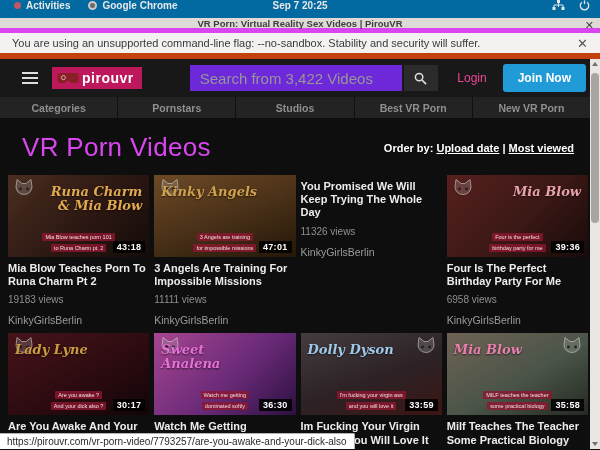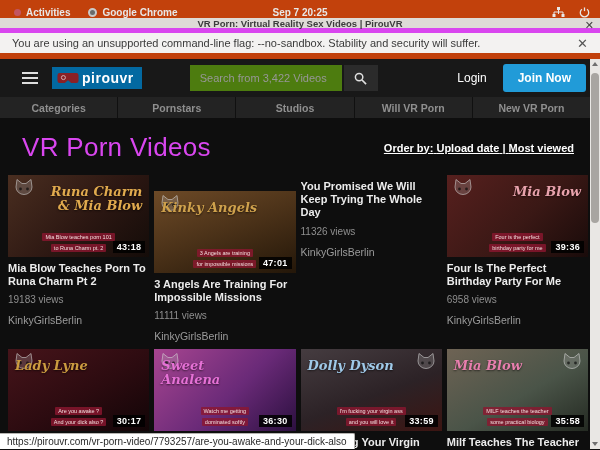--- a/index.html
+++ b/index.html
@@ -1,20 +1,20 @@
 <!DOCTYPE html>
 <html><head>
 <meta charset="utf-8">
 <style>
   * { margin:0; padding:0; box-sizing:border-box; }
   html,body { width:600px; height:450px; overflow:hidden; background:#0e0e0e;
     font-family:"Liberation Sans", sans-serif; }
 
   
-  .sysbar { height:18px; background:#c2410c; display:flex; align-items:flex-end;
+  .sysbar { height:18px; background:#0369a1; display:flex; align-items:flex-start;
     color:#e8e8e8; font-size:10px; font-weight:bold; position:relative; }
   .sysbar .left { display:flex; align-items:center; gap:18px; margin-left:14px; }
   .sys-item { display:flex; align-items:center; gap:5px; cursor:pointer; }
   .act-dot { width:7px; height:7px; border-radius:50%; background:#c25663; display:inline-block; }
   .chrome-dot { width:9px; height:9px; border-radius:50%; border:2px solid #c9c9c9; background:#6a6a6a; display:inline-block; }
   .sys-clock { position:absolute; left:50%; transform:translateX(-50%); }
   .sys-right { margin-left:auto; margin-right:10px; display:flex; gap:14px; align-items:center; }
 
   
   .titlebar { height:15px; background:#dedbd7; border-bottom:5px solid #d946ef;
@@ -27,43 +27,43 @@
   .warnbar { height:26px; background:#f3f2f1; border-bottom:6px solid #c2410c;
     display:flex; align-items:center; }
   .warnbar .wmsg { font-size:11px; color:#3a3a3a; margin-left:12px; }
   .warnbar .wclose { margin-left:auto; margin-right:12px; font-size:13px; color:#555; cursor:pointer; }
 
   
   .content { position:relative; height:390px; background:#0e0e0e; }
   .siteheader { height:38px; background:#181818; display:flex; align-items:center; padding:0 14px 0 22px; }
   .burger { width:16px; cursor:pointer; margin-right:14px; }
   .burger div { height:2px; background:#ddd; margin:3px 0; }
-  .logo { display:flex; align-items:center; background:#0369a1; padding:3px 8px 3px 5px; cursor:pointer; }
+  .logo { display:flex; align-items:center; background:#be185d; padding:3px 8px 3px 5px; cursor:pointer; }
   .logo svg { margin-right:3px; }
   .logo-text { color:#fff; font-weight:bold; font-size:14px; letter-spacing:.5px; }
   .searchwrap { display:flex; margin-left:48px; }
-  .searchwrap input { width:152px; height:26px; background:#4d7c0f; border:none; outline:none;
-    color:#cfcfcf; font-size:11px; padding:0 10px; font-family:"Liberation Sans",sans-serif; }
+  .searchwrap input { width:212px; height:26px; background:#6d28d9; border:none; outline:none;
+    color:#cfcfcf; font-size:15px; padding:0 10px; font-family:"Liberation Sans",sans-serif; }
   .searchwrap input::placeholder { color:#979797; }
   .searchbtn { width:34px; height:26px; background:#2b2b2b; border:none; margin-left:2px;
     display:flex; align-items:center; justify-content:center; cursor:pointer; }
   .hdr-right { margin-left:auto; display:flex; align-items:center; }
-  .login { color:#ffffff; font-size:12px; cursor:pointer; margin-right:16px; }
+  .login { color:#ec4899; font-size:12px; cursor:pointer; margin-right:16px; }
   .joinbtn { border:none; color:#fff; font-weight:bold; font-size:12px; padding:7px 15px;
     border-radius:3px; cursor:pointer; font-family:"Liberation Sans",sans-serif; }
 
   
   .navmenu { height:21px; display:flex; background:#101010; gap:1px; padding-right:10px; }
   .navmenu .nav-item { flex:1; background:#232323; color:#8f8f8f; font-size:10.5px; font-weight:bold;
     display:flex; align-items:center; justify-content:center; cursor:pointer; }
 
   
   .pagehead { display:flex; align-items:center; padding:14px 22px 12px 22px; }
   .pagetitle { color:#d946ef; font-size:26px; font-weight:400; letter-spacing:.3px; }
-  .orderby { margin-left:auto; color:#fff; font-size:11px; font-weight:bold; margin-right:4px;text-decoration:underline; }
+  .orderby { margin-left:auto; color:#fff; font-size:11px; font-weight:bold; margin-right:4px; }
   .orderby a { color:#fff; text-decoration:underline; cursor:pointer; }
   .orderby .sep { text-decoration:none; }
 
   
   .grid { display:grid; grid-template-columns:repeat(4,1fr); column-gap:5px; row-gap:0;
     padding:0 12px 0 8px; }
   .card { overflow:hidden; }
   .thumb { position:relative; height:82px; cursor:pointer; overflow:hidden; }
   .mask-icon { position:absolute; top:3px; opacity:.75; }
   .overlay-name { position:absolute; top:10px; font-family:"DejaVu Serif", serif; font-style:italic;
@@ -163,21 +163,21 @@
     <div class="hdr-right">
       <span class="login">Login</span>
       <button class="joinbtn" id="joinbtn" style="background: rgb(33, 155, 216);">Join Now</button>
     </div>
   </div>
 
   <div class="navmenu">
     <div class="nav-item">Categories</div>
     <div class="nav-item">Pornstars</div>
     <div class="nav-item">Studios</div>
-    <div class="nav-item">Will VR Porn</div>
+    <div class="nav-item">Best VR Porn</div>
     <div class="nav-item">New VR Porn</div>
   </div>
 
   <div class="pagehead">
     <div class="pagetitle">VR Porn Videos</div>
     <div class="orderby">
       <span>Order by:</span>
       <a>Upload date</a>
       <span class="sep">|</span>
       <a>Most viewed</a>
@@ -195,21 +195,21 @@
       <div class="overlay-name" style="color: rgb(224, 170, 78); right: 7px; text-align: right;">Runa Charm &amp; Mia Blow</div>
       <div class="captions"><span>Mia Blow teaches porn 101</span><span>to Runa Charm pt. 2</span></div>
       <span class="duration">43:18</span>
     </div>
     <div class="card-title">Mia Blow Teaches Porn To Runa Charm Pt 2</div>
     <div class="card-views">19183 views</div>
     <div class="card-studio">KinkyGirlsBerlin</div>
   </div>
 
   <div class="card">
-    <div class="thumb" style="background: linear-gradient(160deg, rgb(109, 74, 39), rgb(74, 49, 24) 50%, rgb(36, 23, 9)); margin-top: 16px;">
+    <div class="thumb" style="background: linear-gradient(160deg, rgb(109, 74, 39), rgb(74, 49, 24) 50%, rgb(36, 23, 9));">
       <svg class="mask-icon" width="24" height="21" viewBox="0 0 24 21" style="left: 4px;">
         <path d="M4 9 L5 1.5 L10 5.5 L14 5.5 L19 1.5 L20 9 A8 7.5 0 1 1 4 9 Z" fill="rgba(190,190,190,0.30)" stroke="#d6d6d6" stroke-width="0.8"></path>
         <circle cx="8.5" cy="11" r="1.4" fill="#1a1a1a"></circle>
         <circle cx="15.5" cy="11" r="1.4" fill="#1a1a1a"></circle>
       </svg>
       <div class="overlay-name" style="color: rgb(207, 161, 76); left: 7px; text-align: left;">Kinky Angels</div>
       <div class="captions"><span>3 Angels are training</span><span>for impossible missions</span></div>
       <span class="duration">47:01</span>
     </div>
     <div class="card-title">3 Angels Are Training For Impossible Missions</div>

